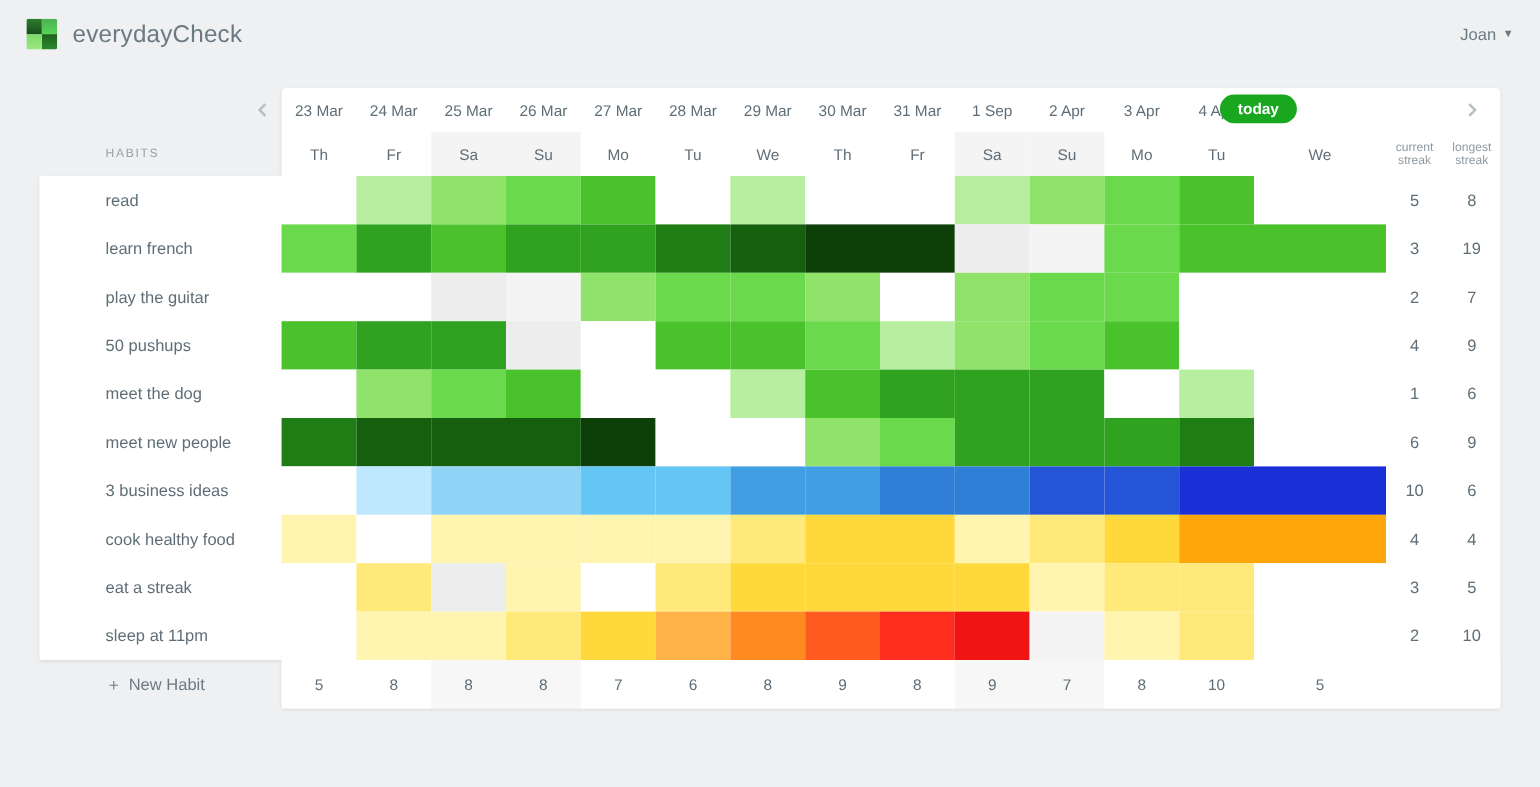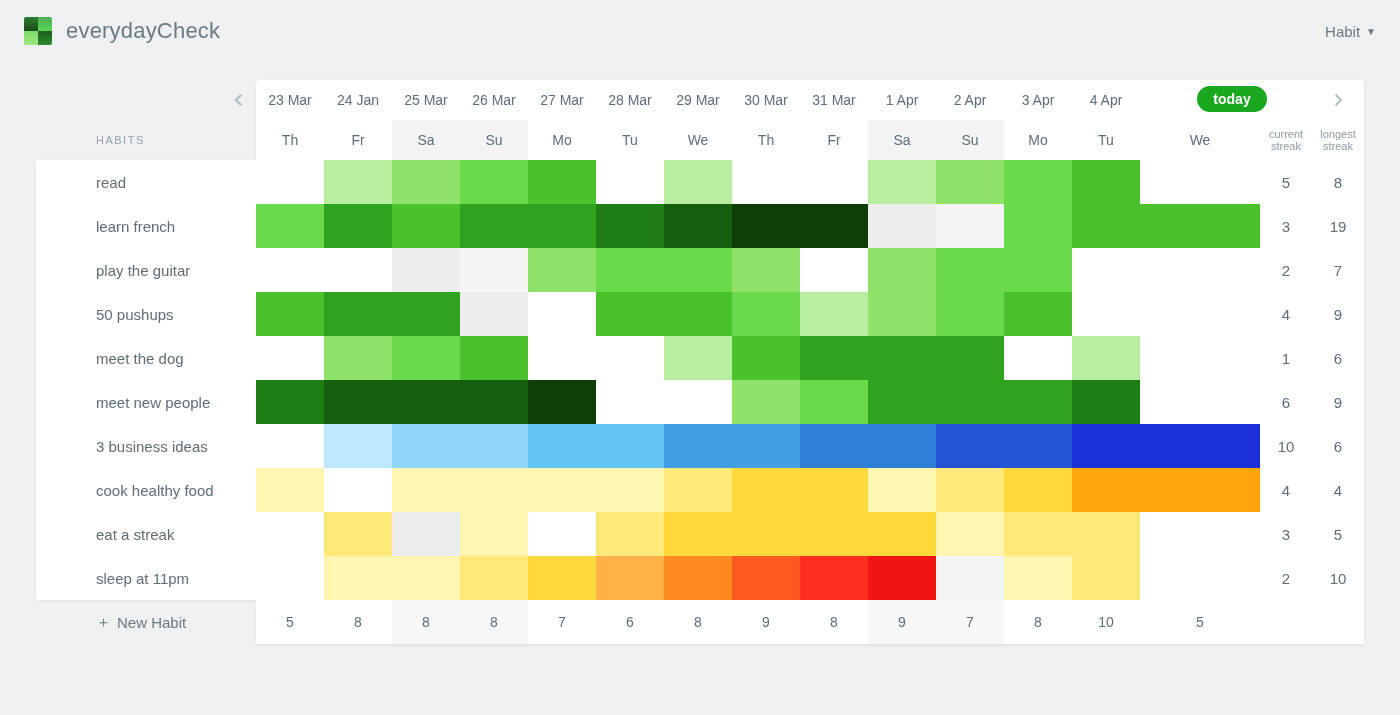--- a/index.html
+++ b/index.html
@@ -87,45 +87,45 @@
   .plus { font-weight:400; }
 </style>
 </head>
 <body>
 
 <div class="topbar">
   <div class="logo"></div>
   <div class="brand">everydayCheck</div>
   <div class="spacer"></div>
   <div class="userbtn">
-    <span>Habit</span>
+    <span>Joan</span>
     <span class="caret">▼</span>
   </div>
 </div>
 
 <div class="page">
   <div class="wrap" id="wrap" style="width: 1328px; margin: 18px auto 0px;">
       <div class="card-bg" style="left: 220px; top: 0px; width: 1108px; height: 564px;"></div>
       <div class="card-bg" style="left: 0px; top: 80px; width: 220px; height: 440px;"></div>
       <div style="position: relative; display: grid; grid-template-columns: 220px 68px 68px 68px 68px 68px 68px 68px 68px 68px 68px 68px 68px 68px 120px 52px 52px;">
         <div class="cell date-cell nav-arrow" style="justify-content: flex-end; padding-right: 8px;">
           <svg viewBox="0 0 24 24" fill="none" stroke="currentColor" stroke-width="3">
             <polyline points="15 5 8 12 15 19"></polyline>
           </svg>
         </div>
         <div class="cell date-cell">23 Mar</div>
-        <div class="cell date-cell">24 Jan</div>
+        <div class="cell date-cell">24 Mar</div>
         <div class="cell date-cell">25 Mar</div>
         <div class="cell date-cell">26 Mar</div>
         <div class="cell date-cell">27 Mar</div>
         <div class="cell date-cell">28 Mar</div>
         <div class="cell date-cell">29 Mar</div>
         <div class="cell date-cell">30 Mar</div>
         <div class="cell date-cell">31 Mar</div>
-        <div class="cell date-cell">1 Apr</div>
+        <div class="cell date-cell">1 Sep</div>
         <div class="cell date-cell">2 Apr</div>
         <div class="cell date-cell">3 Apr</div>
         <div class="cell date-cell">4 Apr</div>
         <div class="cell date-cell"></div>
         <div class="cell date-cell"></div>
         <div class="cell date-cell nav-arrow">
           <svg viewBox="0 0 24 24" fill="none" stroke="currentColor" stroke-width="3">
             <polyline points="9 5 16 12 9 19"></polyline>
           </svg>
         </div>
@@ -336,17 +336,17 @@
         <div class="cell " style="background: rgb(255, 255, 255);">9</div>
         <div class="cell " style="background: rgb(255, 255, 255);">8</div>
         <div class="cell " style="background: rgb(247, 247, 247);">9</div>
         <div class="cell " style="background: rgb(247, 247, 247);">7</div>
         <div class="cell " style="background: rgb(255, 255, 255);">8</div>
         <div class="cell " style="background: rgb(255, 255, 255);">10</div>
         <div class="cell " style="width: 120px; background: rgb(255, 255, 255);">5</div>
         <div class="cell " style="background: rgb(255, 255, 255);"></div>
         <div class="cell " style="background: rgb(255, 255, 255);"></div>
       </div>
-      <div style="position: absolute; left: 1136px; top: 6px; width: 120px; display: flex; justify-content: center; text-align: right;">
+      <div style="position: absolute; left: 1048px; top: 6px; width: 120px; display: flex; justify-content: center; text-align: right;">
         <div class="today-pill">today</div>
       </div>
     </div>
 </div>
 
 </body></html>

